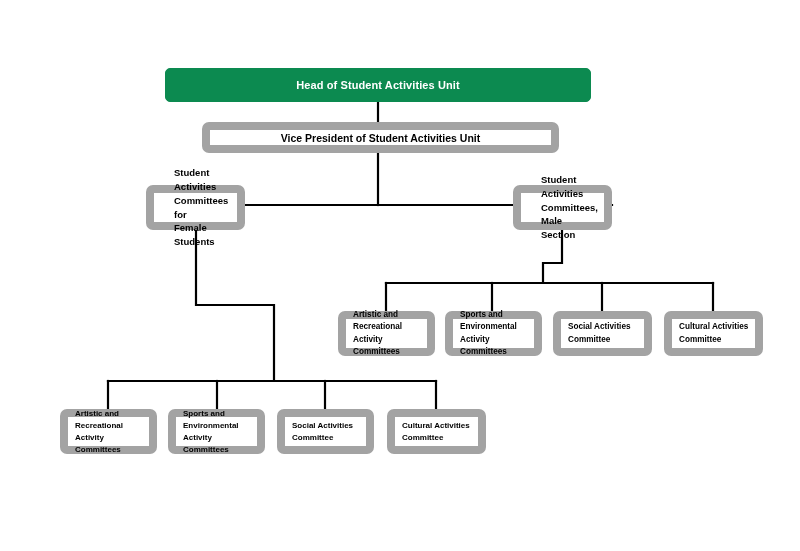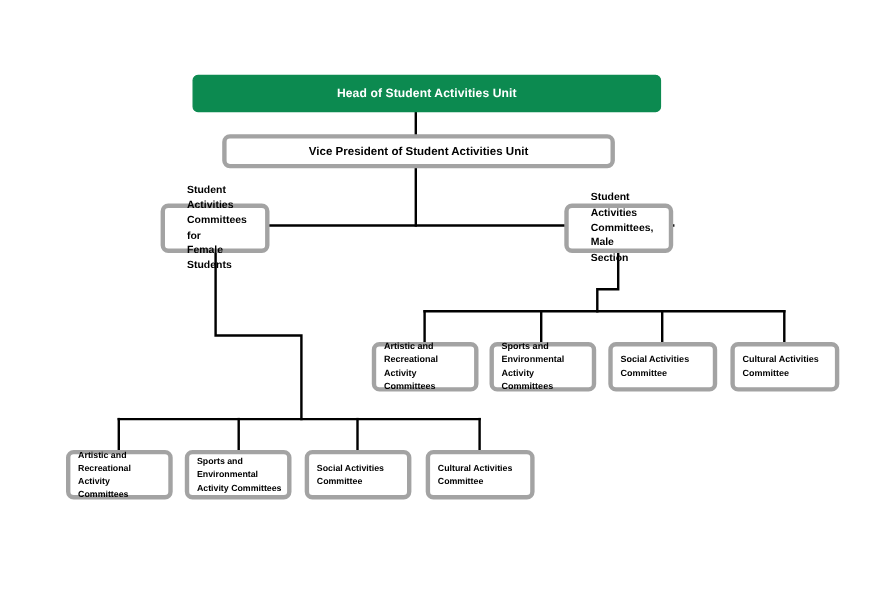--- a/index.html
+++ b/index.html
@@ -20,21 +20,21 @@
   #connectors {
     position: absolute;
     left: 0;
     top: 0;
     width: 800px;
     height: 551px;
   }
   .node {
     position: absolute;
     box-sizing: border-box;
-    border: 4px solid #a3a3a3;
+    border: 8px solid #a3a3a3;
     border-radius: 7px;
     background: #ffffff;
     color: #000000;
     font-weight: bold;
     display: flex;
     flex-direction: column;
     justify-content: center;
     z-index: 5;
   }
   .node .node-label {
@@ -94,21 +94,21 @@
 
       <path d="M 196,230 L 196,305 L 274,305 L 274,381"></path>
       <path d="M 108,381 L 436,381"></path>
       <path d="M 108,381 L 108,409"></path>
       <path d="M 217,381 L 217,409"></path>
       <path d="M 325,381 L 325,409"></path>
       <path d="M 436,381 L 436,409"></path>
     </g>
   </svg>
 
-  <div class="node node-root" style="left:165px; top:68px; width:426px; height:34px;margin-left:10px;">
+  <div class="node node-root" style="left:165px; top:68px; width:426px; height:34px;">
     <span class="node-label">Head of Student Activities Unit</span>
   </div>
 
   <div class="node node-vp" style="left:202px; top:122px; width:357px; height:31px;">
     <span class="node-label">Vice President of Student Activities Unit</span>
   </div>
 
   <div class="node node-branch" style="left:146px; top:185px; width:99px; height:45px;">
     <span class="node-label">Student Activities
 Committees for

